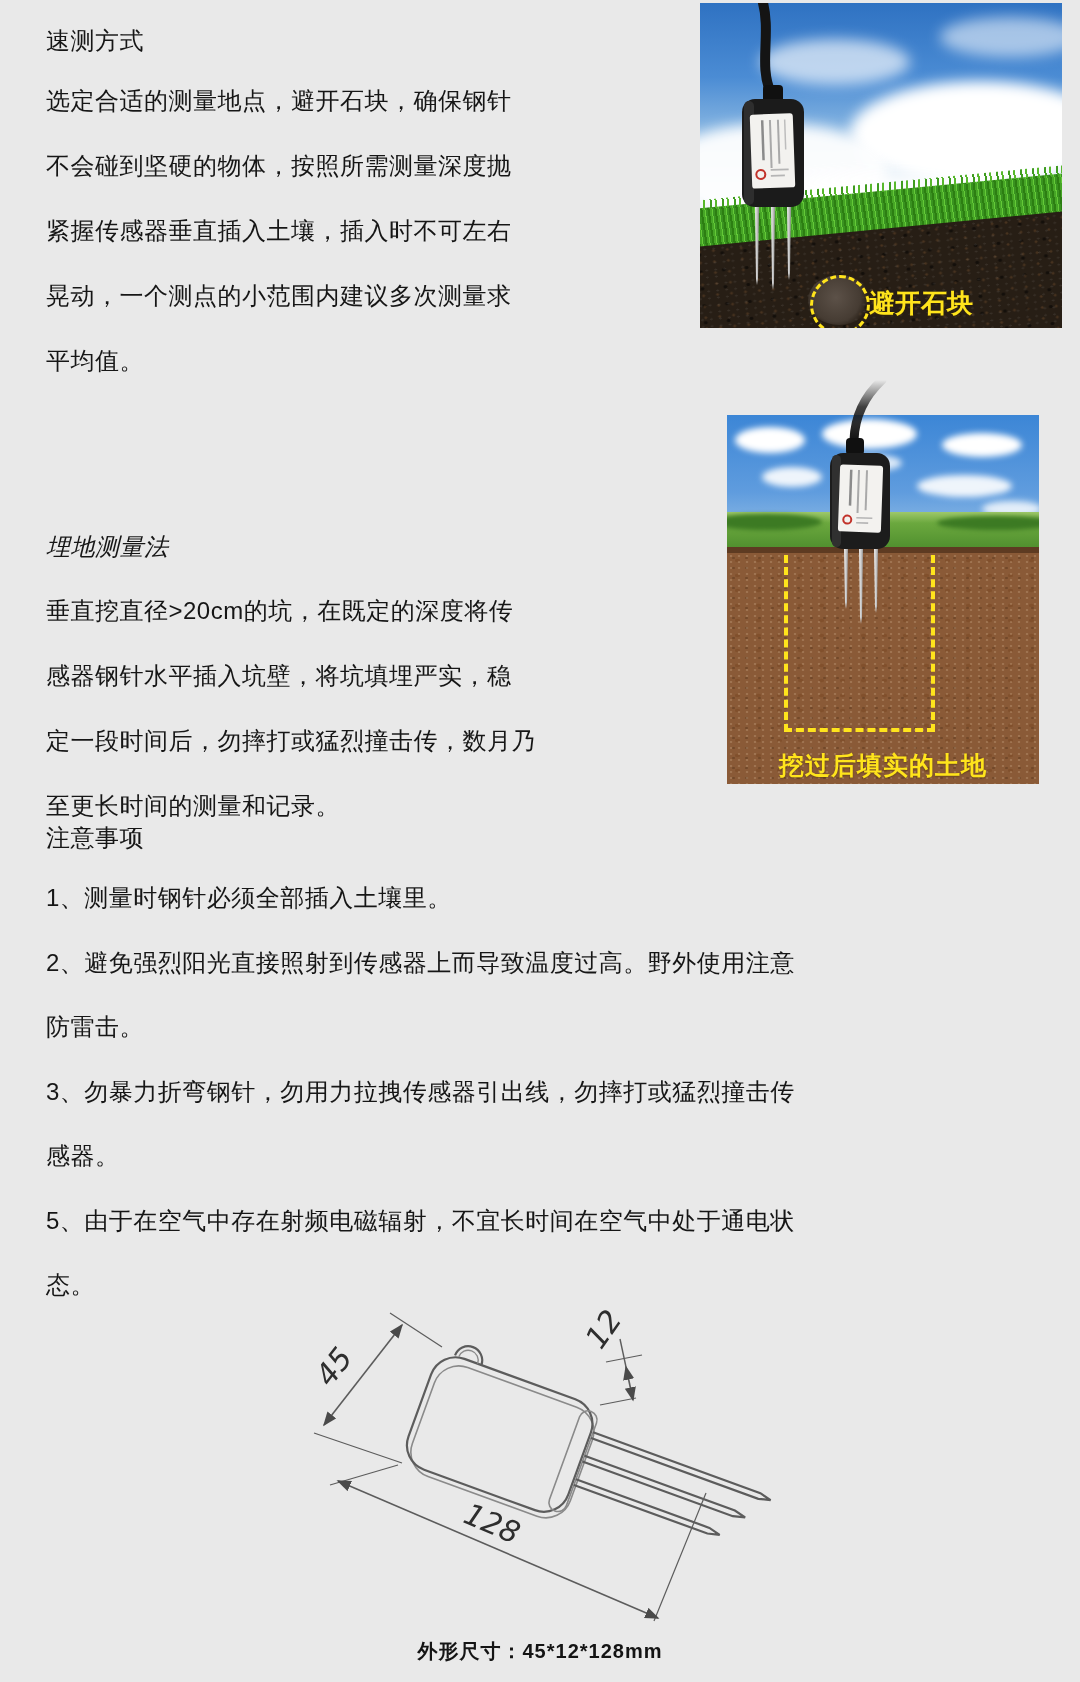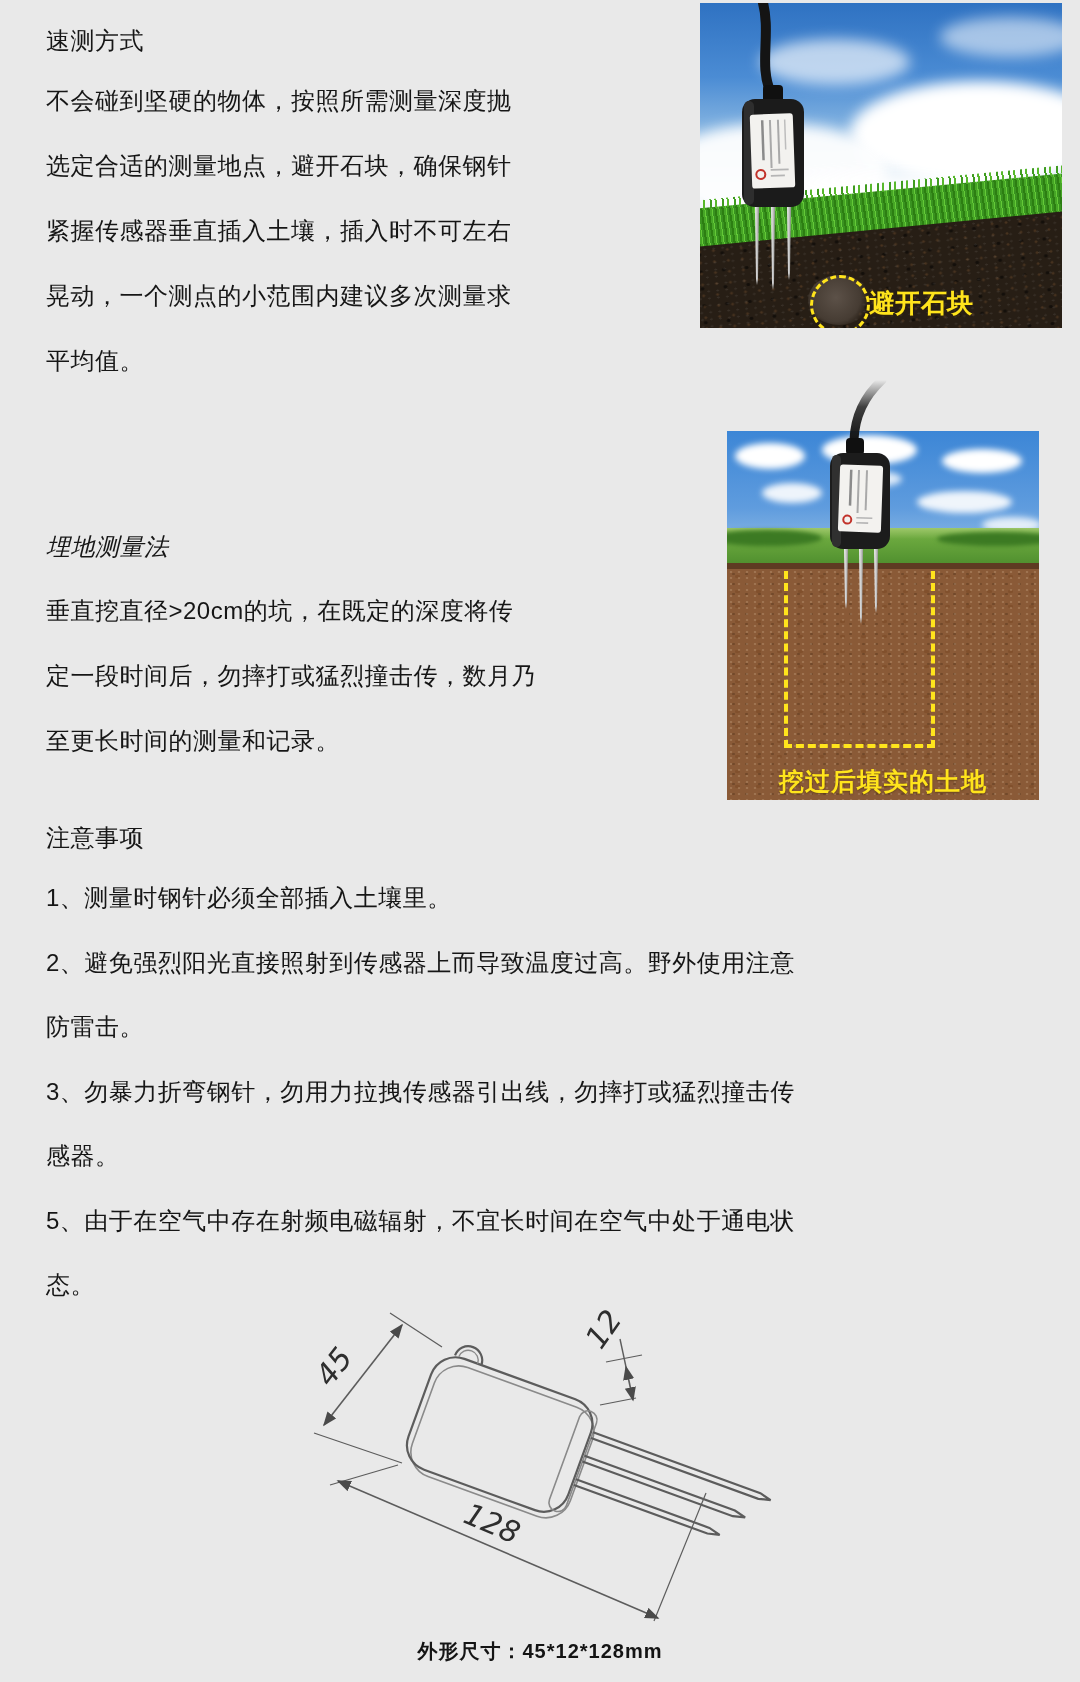--- a/index.html
+++ b/index.html
@@ -36,21 +36,21 @@
                       radial-gradient(rgba(150,100,55,.30) 1px,transparent 2px),
                       radial-gradient(rgba(0,0,0,.5) 1.5px,transparent 2.5px);
      background-size:9px 7px,14px 11px,23px 17px;}
   #photo1 .stone{position:absolute;left:108px;top:272px;width:62px;height:50px;border-radius:50%;
      background:radial-gradient(circle at 45% 45%,#5c5148 0%,#463c33 55%,rgba(40,32,25,0) 75%);}
   #photo1 .stone-circle{position:absolute;left:110px;top:272px;width:54px;height:54px;border-radius:50%;border:3px dashed #ffe41c;}
   #photo1 .callout{left:169px;top:283px;font-size:26px;}
 
   
   #photo2{left:727px;top:415px;width:312px;height:363px;}
-  #photo2 .clip{position:absolute;left:0;top:16px;width:312px;height:443px;overflow:hidden;}
+  #photo2 .clip{position:absolute;left:0;top:0;width:312px;height:443px;overflow:hidden;}
   #photo2 .sky{height:140px;background:linear-gradient(#3c86d6 0%,#5f9cde 55%,#a8cbe9 100%);}
   #photo2 .cloud{filter:blur(3px);}
   #photo2 .field{position:absolute;top:97px;height:37px;width:100%;
      background:linear-gradient(#9ec86a 0%,#6ba83e 30%,#4f8f2e 100%);}
   #photo2 .hill{position:absolute;background:#3c7a23;border-radius:50%;filter:blur(2px);}
   #photo2 .soil{position:absolute;top:132px;width:100%;height:231px;background-color:#8a5a37;
      background-image:radial-gradient(rgba(255,230,200,.18) 1px,transparent 1.7px),
                       radial-gradient(rgba(70,40,20,.35) 1px,transparent 2px),
                       radial-gradient(rgba(120,70,35,.5) 2px,transparent 3px);
      background-size:8px 6px,13px 10px,21px 15px;border-top:6px solid #5e3b22;}
@@ -65,30 +65,31 @@
      font-size:20px;font-weight:600;color:#141414;letter-spacing:1px;white-space:nowrap;}
   .dimtext{font-size:30px;font-style:italic;fill:#2e2e2e;font-family:"DejaVu Sans",sans-serif;}
 </style>
 </head>
 <body>
 
 <div id="page">
 
   <div class="tblock" id="quick-title">速测方式</div>
   <div class="tblock" id="quick-para">
+    <div class="tline">选定合适的测量地点，避开石块，确保钢针</div>
     <div class="tline">不会碰到坚硬的物体，按照所需测量深度抛</div>
-    <div class="tline">选定合适的测量地点，避开石块，确保钢针</div>
     <div class="tline">紧握传感器垂直插入土壤，插入时不可左右</div>
     <div class="tline">晃动，一个测点的小范围内建议多次测量求</div>
     <div class="tline">平均值。</div>
   </div>
 
   <div class="tblock" id="buried-title">埋地测量法</div>
   <div class="tblock" id="buried-para">
     <div class="tline">垂直挖直径&gt;20cm的坑，在既定的深度将传</div>
+    <div class="tline">感器钢针水平插入坑壁，将坑填埋严实，稳</div>
     <div class="tline">定一段时间后，勿摔打或猛烈撞击传，数月乃</div>
     <div class="tline">至更长时间的测量和记录。</div>
   </div>
 
   <div class="tblock" id="notice-title">注意事项</div>
   <div class="tblock" id="notice-para">
     <div class="tline">1、测量时钢针必须全部插入土壤里。</div>
     <div class="tline">2、避免强烈阳光直接照射到传感器上而导致温度过高。野外使用注意</div>
     <div class="tline">防雷击。</div>
     <div class="tline">3、勿暴力折弯钢针，勿用力拉拽传感器引出线，勿摔打或猛烈撞击传</div>

